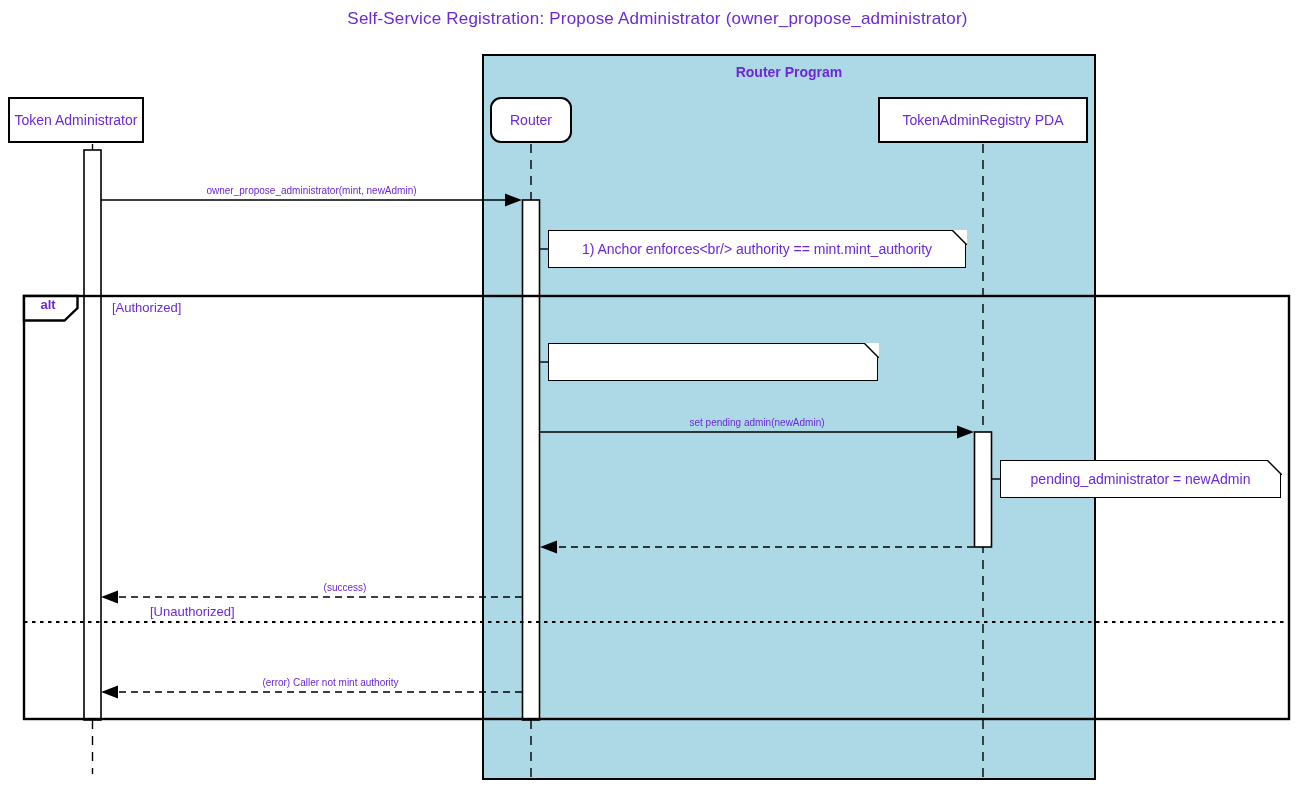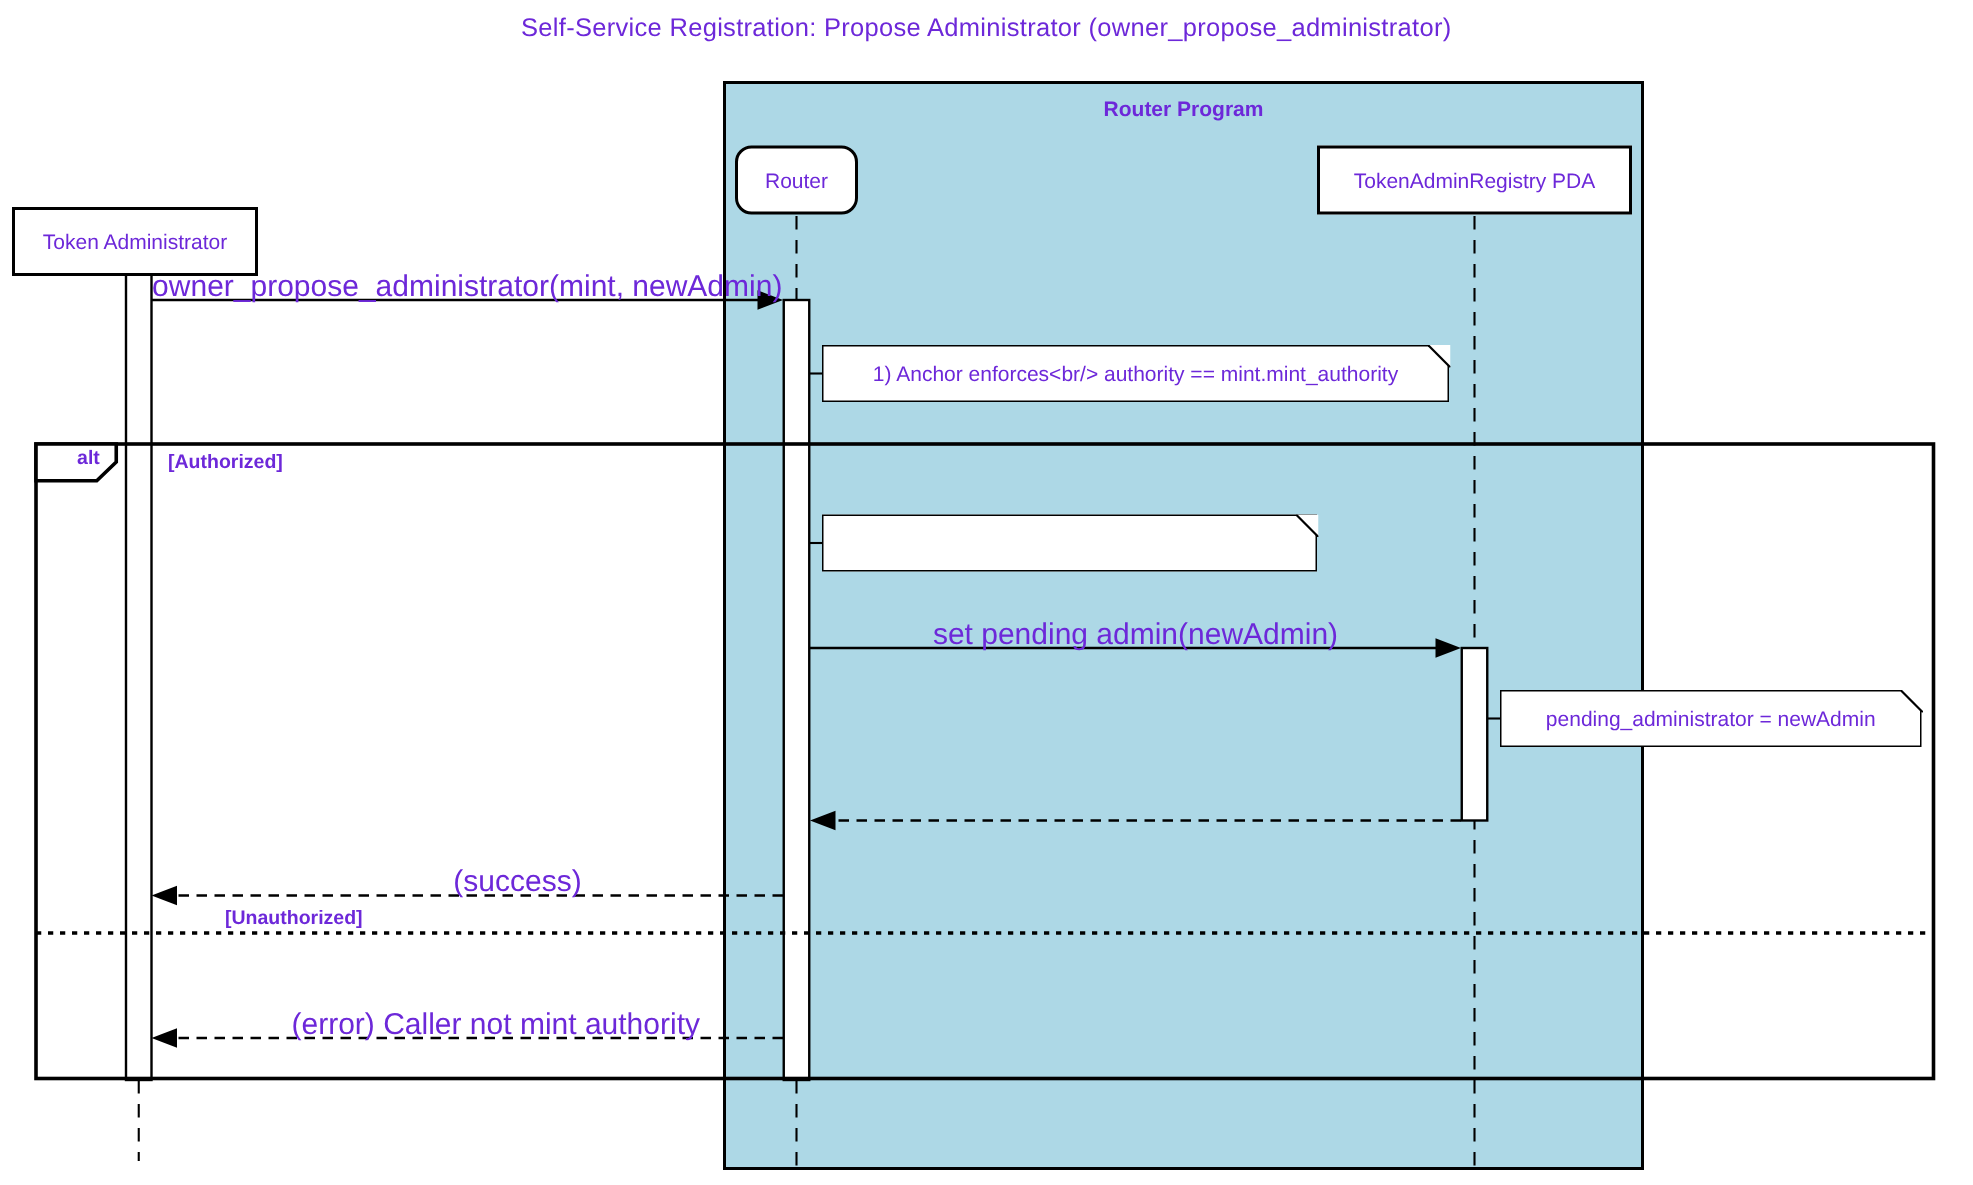--- a/index.html
+++ b/index.html
@@ -19,45 +19,45 @@
   .program-label{
     position:absolute;left:482px;top:64px;width:614px;text-align:center;
     font-weight:bold;font-size:14px;
   }
   .overlay{position:absolute;left:0;top:0;width:1315px;height:790px;}
   .participant{
     position:absolute;height:46px;background:#fff;border:2px solid #000;
     box-sizing:border-box;display:flex;align-items:center;justify-content:center;
     font-size:14px;
   }
-  .p-ta{left:8px;top:97px;width:164px;margin-top:41px;}
+  .p-ta{left:8px;top:97px;width:136px;}
   .p-router{left:490px;top:97px;width:82px;border-radius:11px;}
   .p-pda{left:878px;top:97px;width:210px;}
   .msg-label{
-    position:absolute;text-align:center;font-size:20px;line-height:16px;
+    position:absolute;text-align:center;font-size:10px;line-height:16px;
   }
   .m1{left:101px;top:183px;width:421px;}
   .m2{left:539px;top:415px;width:436px;}
   .m-success{left:101px;top:580px;width:488px;}
   .m-error{left:101px;top:675px;width:459px;}
   .note{
     position:absolute;height:38px;background:#fff;border:1.5px solid #000;
     box-sizing:border-box;display:flex;align-items:center;justify-content:center;
     font-size:14px;
   }
   .note .fold{position:absolute;top:-1.5px;right:-1.5px;}
   .n1{left:548px;top:230px;width:418px;}
   .n2{left:548px;top:343px;width:330px;}
   .n3{left:1000px;top:460px;width:281px;}
   .alt-op{
     position:absolute;left:23px;top:297px;width:50px;height:38px;
-    text-align:center;font-weight:bold;font-size:13px;padding-left:11px;
+    text-align:center;font-weight:bold;font-size:13px;
   }
   .branch-label{
-    position:absolute;left:96px;font-weight:bold;font-size:13px;padding-left:16px;
+    position:absolute;left:96px;font-weight:normal;font-size:13px;padding-left:16px;
   }
   .b-auth{top:300px;}
   .b-unauth{top:604px;margin-left:38px;}
 </style>
 </head>
 <body>
 
 <div class="canvas">
 
   <div class="title">Self-Service Registration: Propose Administrator (owner_propose_administrator)</div>

